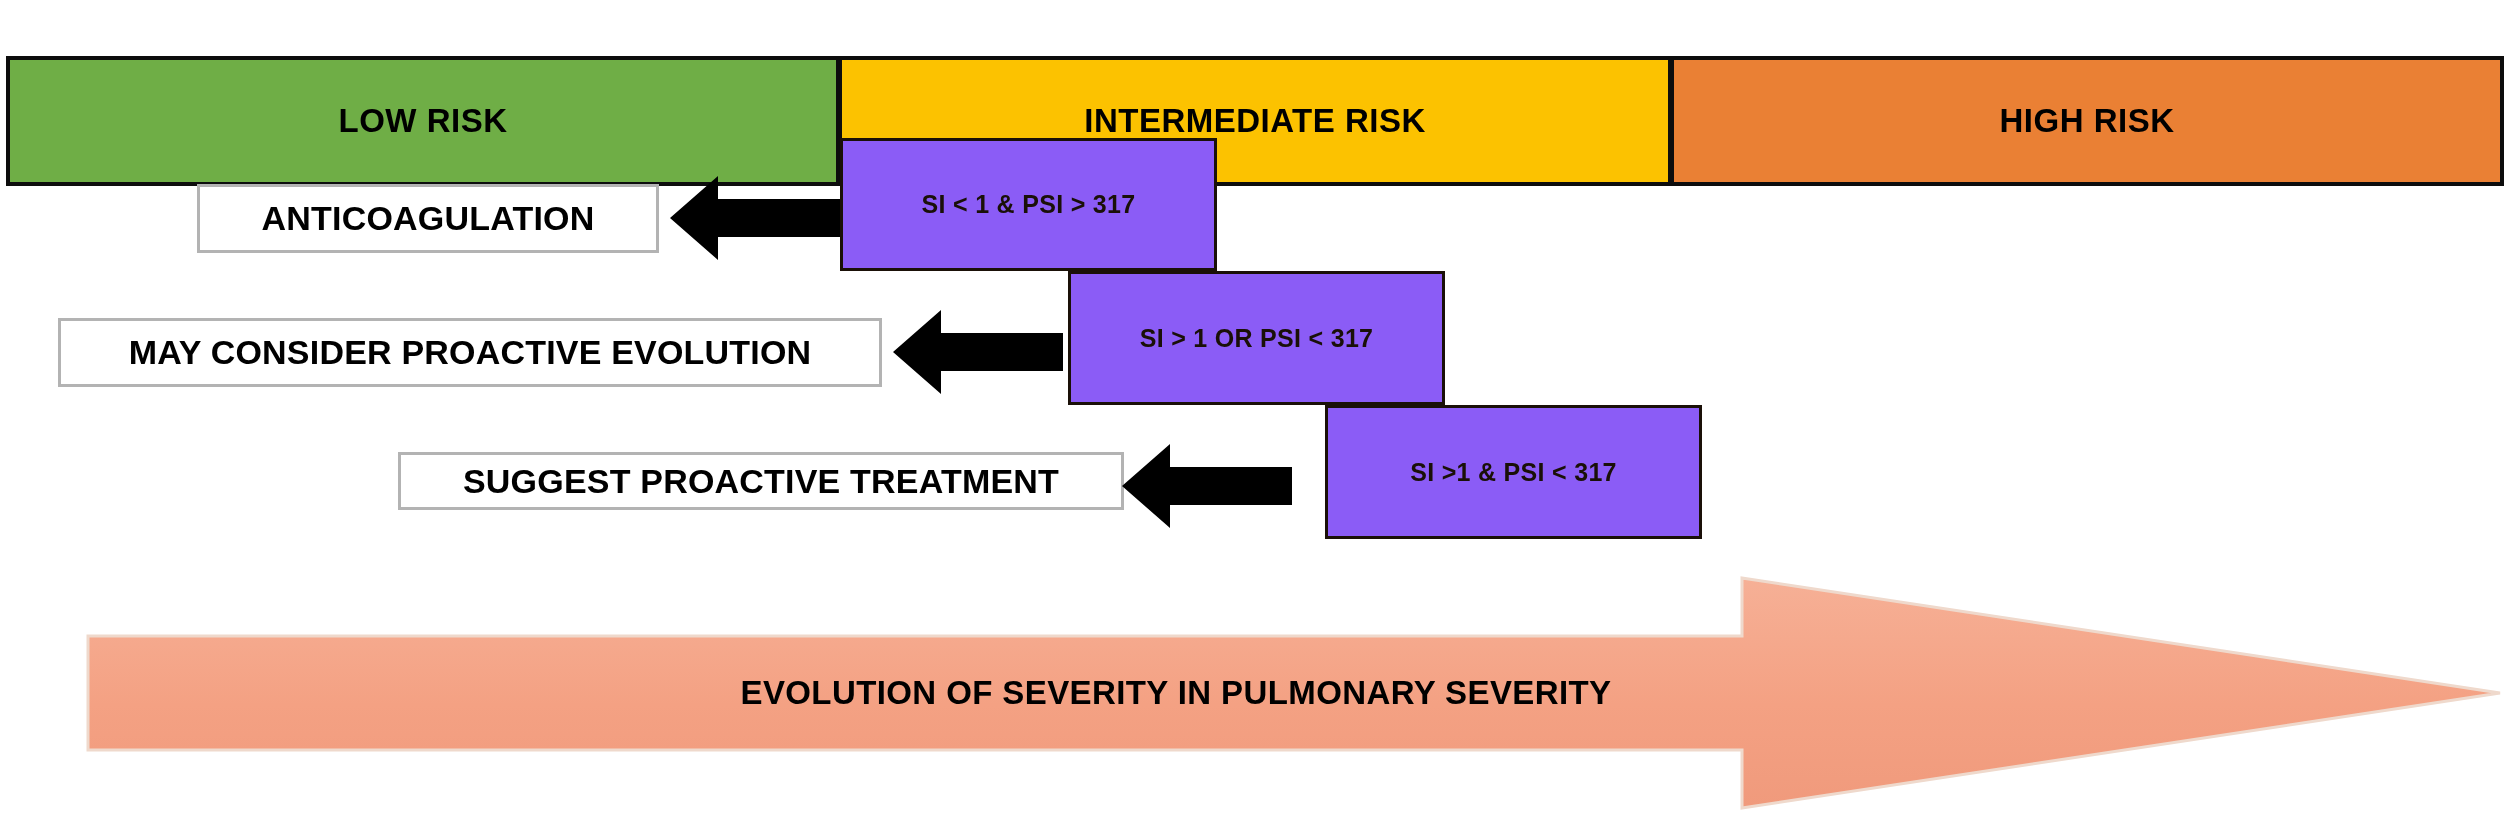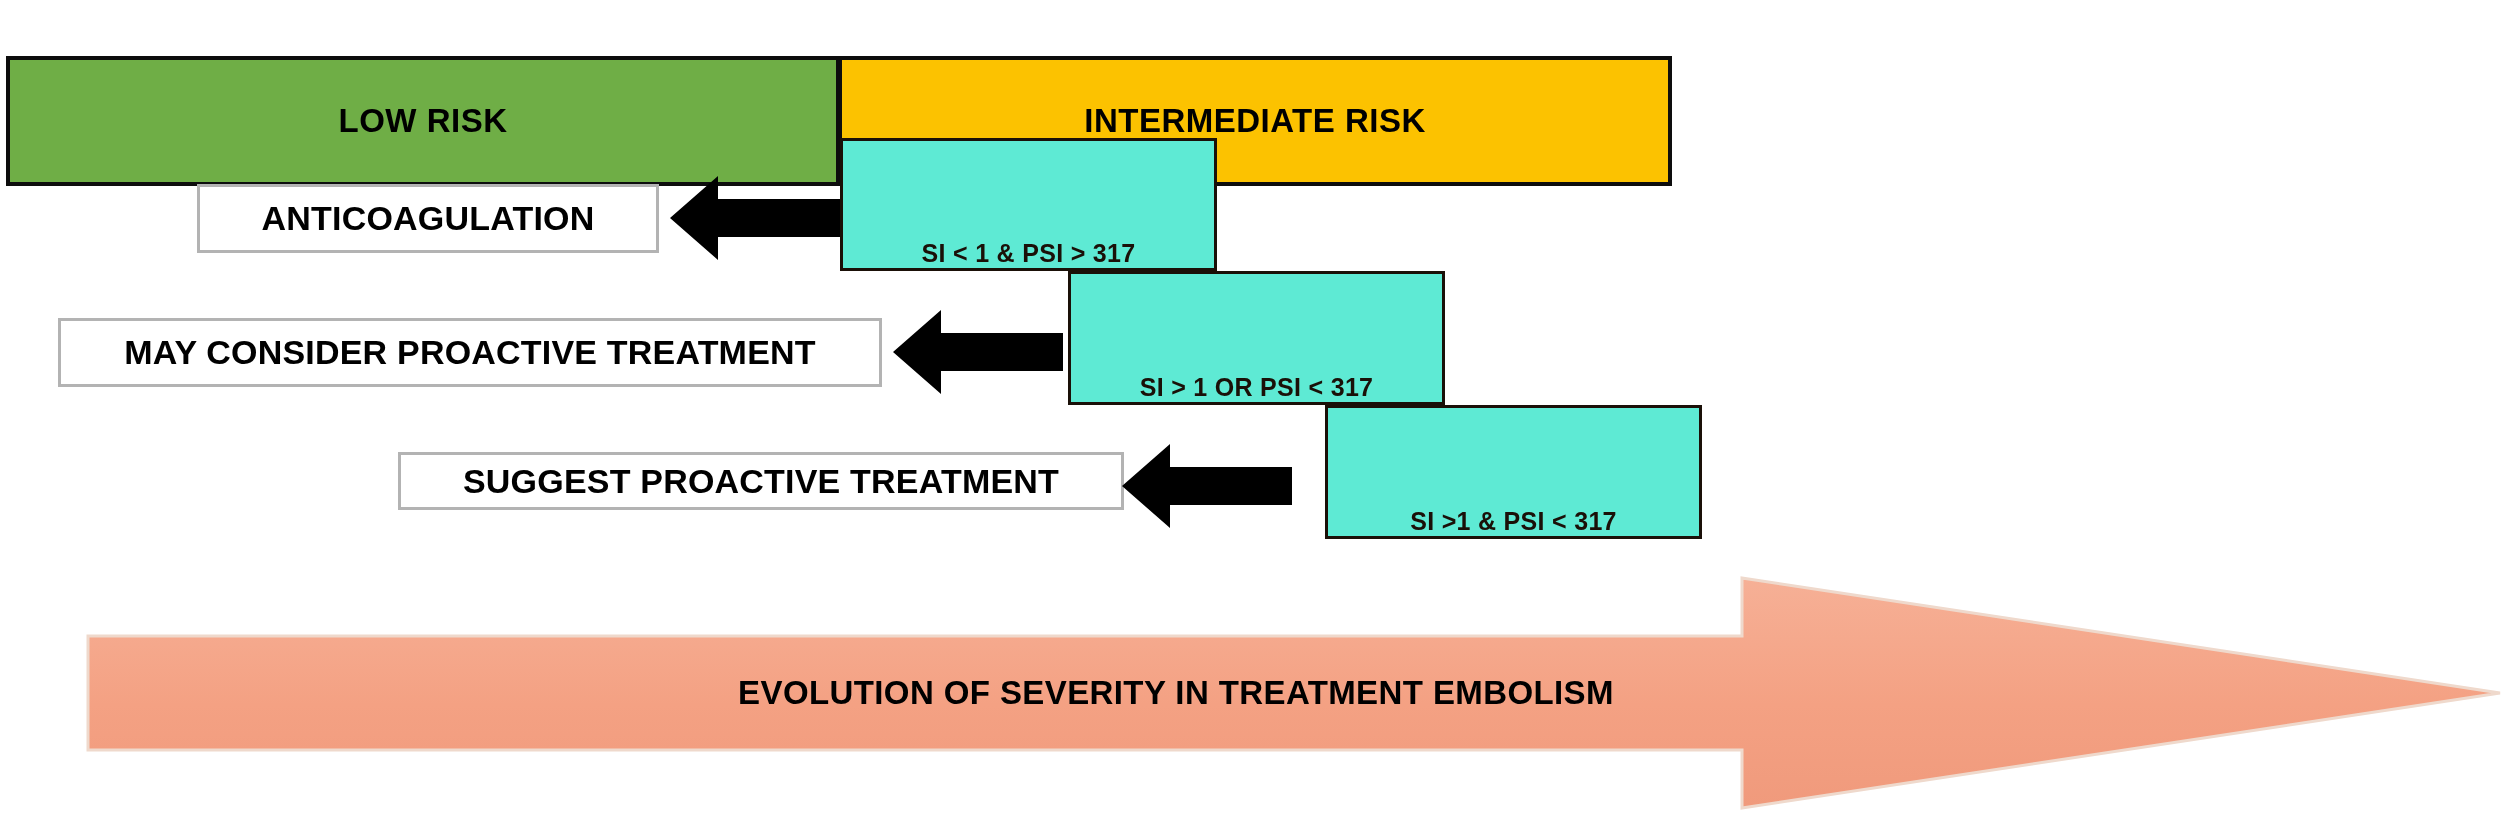--- a/index.html
+++ b/index.html
@@ -39,24 +39,24 @@
     white-space: nowrap;
   }
   #band-low    { left: 6px;    width: 834px;  background: #6FAE46; }
   #band-inter  { left: 838px;  width: 834px;  background: #FCC200; text-align: center; }
   #band-high   { left: 1670px; width: 834px;  background: #EA8034; }
 
   
   .criteria-box {
     position: absolute;
     box-sizing: border-box;
-    background: #5eead4;
+    background: #8b5cf6;
     border: 3px solid #1a1008;
     display: flex;
-    align-items: flex-end;
+    align-items: center;
     justify-content: center;
   }
   .criteria-text {
     font-size: 25px;
     font-weight: bold;
     color: #1a1008;
     white-space: nowrap;
     letter-spacing: 0.3px;
   }
   #criteria-1 { left: 840px;  top: 138px; width: 377px; height: 133px; }
@@ -126,33 +126,36 @@
 <body>
 
 <div id="canvas">
 
   <div class="band" id="band-low">
     <span class="band-label">LOW RISK</span>
   </div>
   <div class="band" id="band-inter">
     <span class="band-label">INTERMEDIATE RISK</span>
   </div>
+  <div class="band" id="band-high">
+    <span class="band-label">HIGH RISK</span>
+  </div>
 
   <div class="treatment-box" id="treatment-1">
     <span class="treatment-text">ANTICOAGULATION</span>
   </div>
   <svg class="black-arrow" id="arrow-1" viewBox="0 0 170 96">
     <polygon points="0,48 48,6 48,29 170,29 170,67 48,67 48,90" fill="#000000"></polygon>
   </svg>
   <div class="criteria-box" id="criteria-1">
     <span class="criteria-text">SI &lt; 1 &amp; PSI &gt; 317</span>
   </div>
 
   <div class="treatment-box" id="treatment-2">
-    <span class="treatment-text">MAY CONSIDER PROACTIVE TREATMENT</span>
+    <span class="treatment-text">MAY CONSIDER PROACTIVE EVOLUTION</span>
   </div>
   <svg class="black-arrow" id="arrow-2" viewBox="0 0 170 96">
     <polygon points="0,48 48,6 48,29 170,29 170,67 48,67 48,90" fill="#000000"></polygon>
   </svg>
   <div class="criteria-box" id="criteria-2">
     <span class="criteria-text">SI &gt; 1 OR PSI &lt; 317</span>
   </div>
 
   <div class="treatment-box" id="treatment-3">
     <span class="treatment-text">SUGGEST PROACTIVE TREATMENT</span>
@@ -168,16 +171,16 @@
     <defs>
       <linearGradient id="salmonGrad" x1="0" y1="0" x2="0" y2="1">
         <stop offset="0%" stop-color="#F6B096"></stop>
         <stop offset="55%" stop-color="#F4A183"></stop>
         <stop offset="100%" stop-color="#F09A7C"></stop>
       </linearGradient>
     </defs>
     <polygon points="4,62 1658,62 1658,4 2416,119 1658,234 1658,176 4,176" fill="url(#salmonGrad)" stroke="#EFD9CC" stroke-width="3"></polygon>
   </svg>
   <div id="evolution-label">
-    <span>EVOLUTION OF SEVERITY IN TREATMENT EMBOLISM</span>
+    <span>EVOLUTION OF SEVERITY IN PULMONARY SEVERITY</span>
   </div>
 
 </div>
 
 </body></html>

